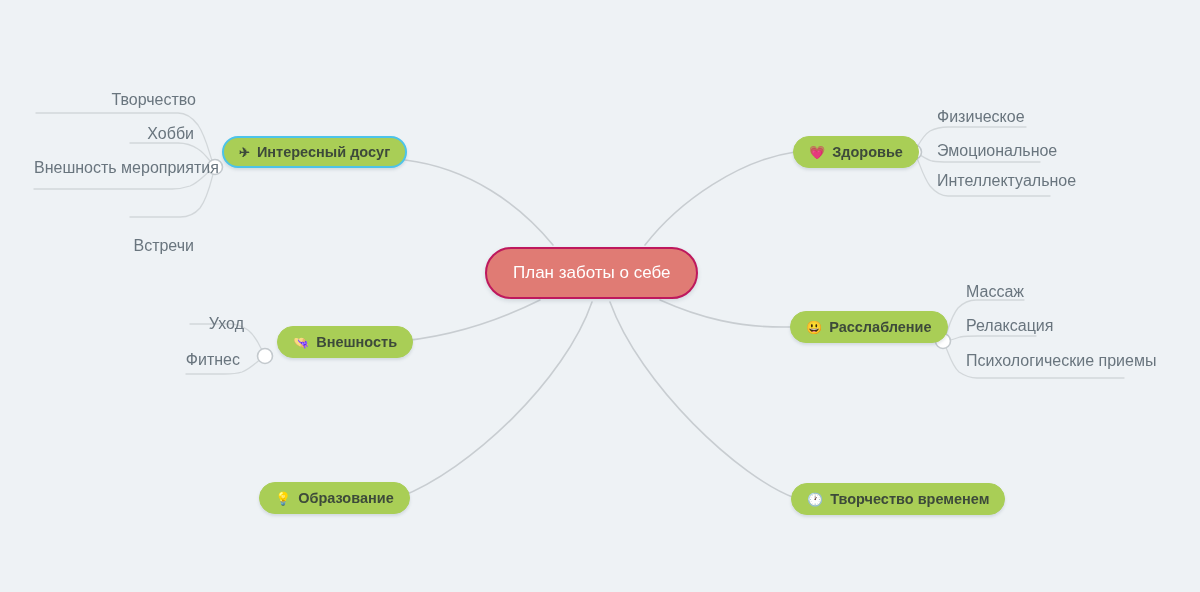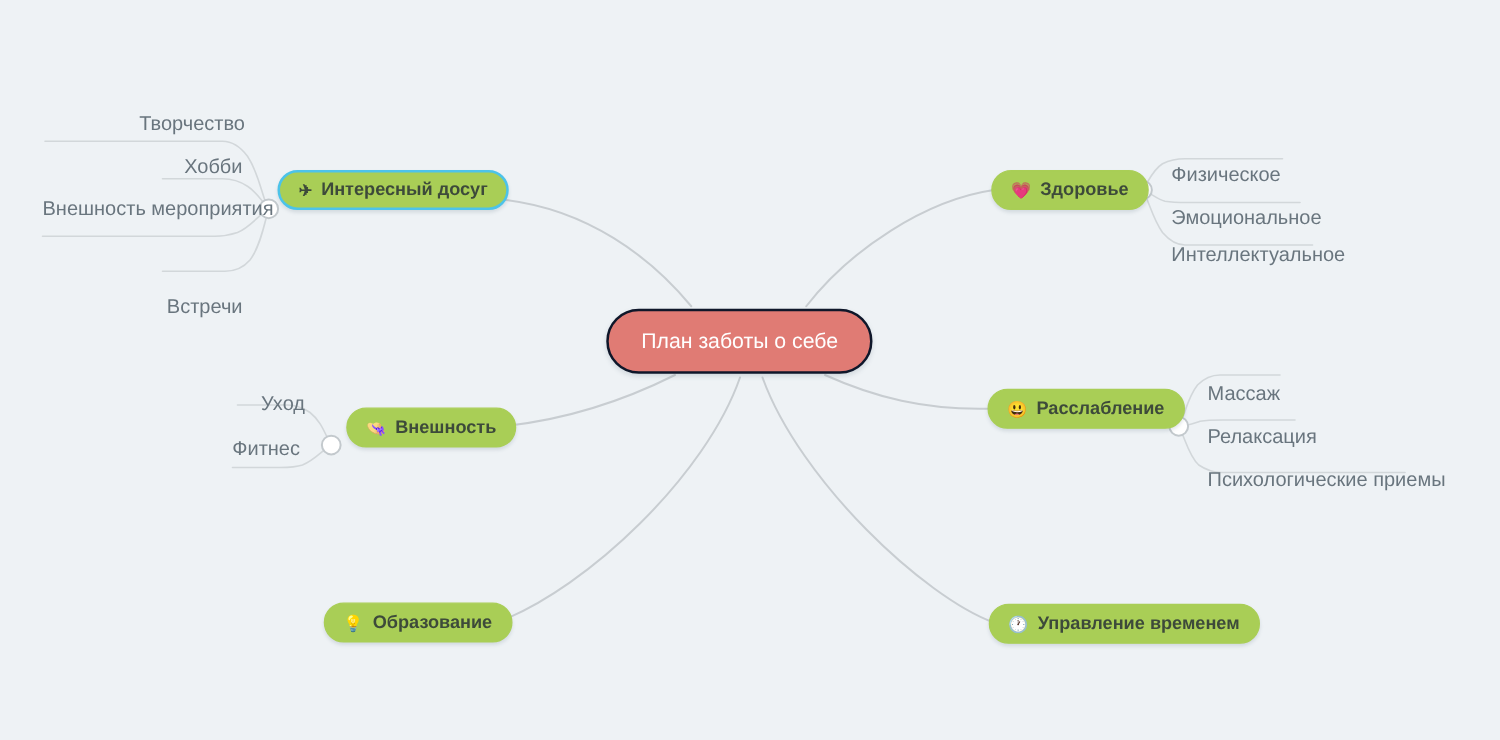--- a/index.html
+++ b/index.html
@@ -49,21 +49,21 @@
   .node {
     position: absolute;
     display: flex;
     align-items: center;
     white-space: nowrap;
     box-sizing: border-box;
   }
 
   .central {
     background: #e07b74;
-    border: 2px solid #0f172a;
+    border: 2px solid #be185d;
     border-radius: 26px;
     color: #ffffff;
     font-size: 17px;
     padding: 0 26px;
     height: 52px;
     box-shadow: 0 2px 4px rgba(90,110,125,0.20);
     justify-content: center;
   }
 
   .branch {
@@ -90,21 +90,21 @@
   }
 
   
   .leaf {
     position: absolute;
     font-size: 16px;
     color: #69757e;
     white-space: nowrap;
     line-height: 15px;
   }
-  .leaf.right { text-align: center; margin-top: 24px; }
+  .leaf.right { text-align: center; }
   .leaf.left  { text-align: right; }
 </style>
 </head>
 <body>
 
 <div id="canvas">
 
   <svg class="links" viewBox="0 0 1200 592">
 
     <path class="link" d="M 553 245 C 520 205 470 168 405 160"></path>
@@ -160,21 +160,21 @@
     <span>Внешность</span>
   </div>
 
   <div class="node branch" style="left:259px; top:482px;">
     <span class="nicon">💡</span>
     <span>Образование</span>
   </div>
 
   <div class="node branch" style="left:791px; top:483px;">
     <span class="nicon">🕐</span>
-    <span>Управление временем</span>
+    <span>Творчество временем</span>
   </div>
 
   <div class="leaf left" style="left:36px; top:92px; width:160px;">
     <span>Творчество</span>
   </div>
   <div class="leaf left" style="left:30px; top:126px; width:164px;">
     <span>Хобби</span>
   </div>
   <div class="leaf left" style="left:34px; top:160px; width:160px;">
     <span>Внешность мероприятия</span>

